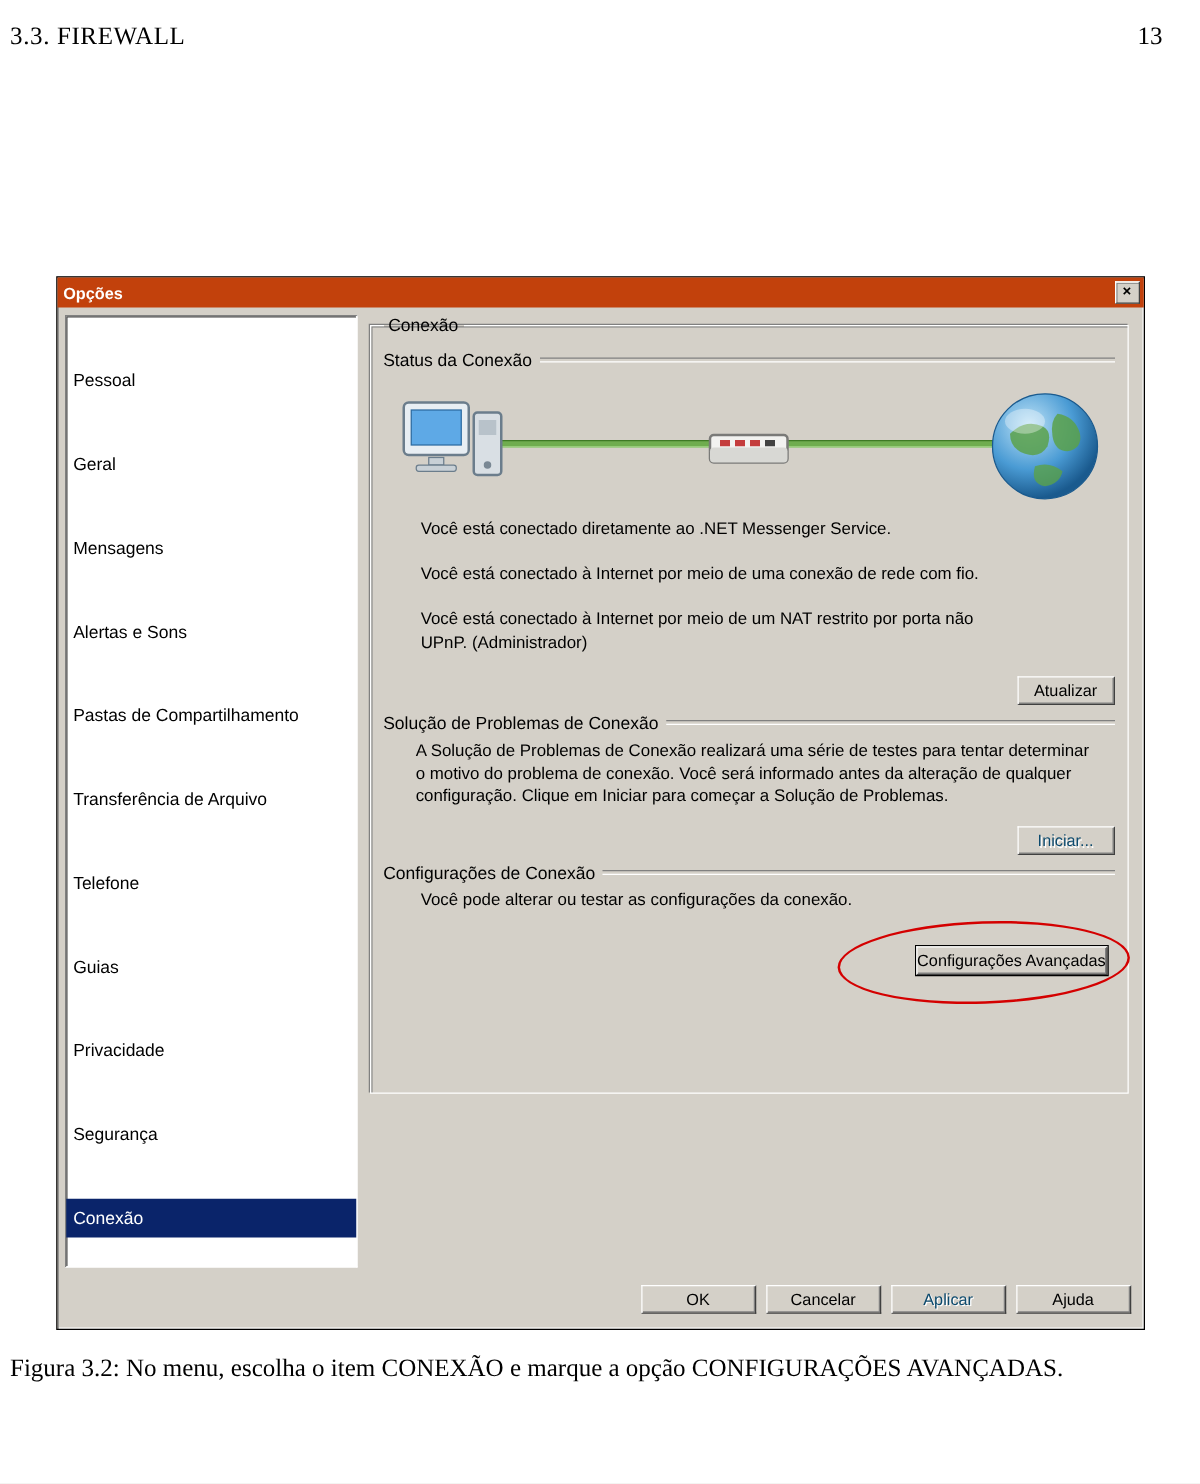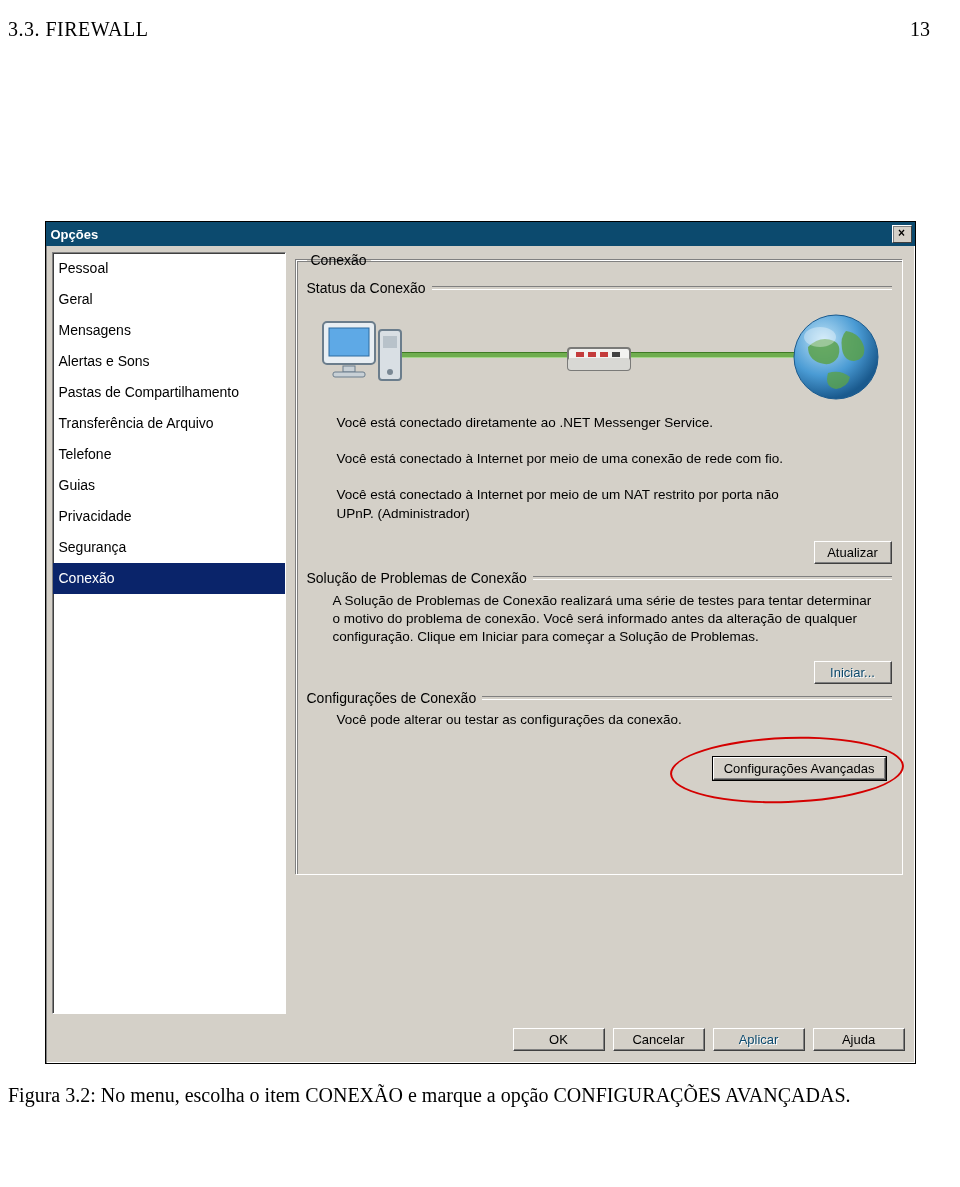--- a/index.html
+++ b/index.html
@@ -24,21 +24,21 @@
     margin: 180px auto 0 auto;
     width: 869px;
     background: #d4d0c8;
     border: 1px solid #000;
     font-family: Tahoma, sans-serif;
     font-size: 13px;
     color: #000;
     box-shadow: 1px 1px 0 #808080 inset, -1px -1px 0 #fff inset;
   }
   .titlebar {
-    background: #0c4a6e;
+    background: #c2410c;
     color: #fff;
     font-weight: bold;
     padding: 3px 3px 3px 5px;
     display: flex;
     justify-content: space-between;
     align-items: center;
   }
   .titlebar .close {
     width: 18px;
     height: 16px;
@@ -66,20 +66,21 @@
     border-right-color: #fff;
     border-bottom-color: #fff;
     box-shadow: 1px 1px 0 #404040 inset;
     min-height: 760px;
   }
   .sidebar-item {
     padding: 7px 8px 7px 6px;
     font-size: 14px;
     cursor: pointer;
     border-bottom: 1px dotted transparent;
+    margin-top: 36px;
   }
   .sidebar-item.sub {
     
   }
   .sidebar-item.selected {
     background: #0a246a;
     color: #fff;
   }
   .content {
     flex: 1;
@@ -151,21 +152,21 @@
   .status-text p {
     margin: 0 0 18px 0;
     max-width: 480px;
   }
   .btn {
     background: #d4d0c8;
     border: 1px solid #fff;
     border-right-color: #404040;
     border-bottom-color: #404040;
     box-shadow: -1px -1px 0 #808080 inset, 1px 1px 0 #d4d0c8 inset;
-    padding: 3px 10px;
+    padding: 3px 0;
     font-family: Tahoma, sans-serif;
     font-size: 13px;
     min-width: 78px;
     text-align: center;
     cursor: pointer;
   }
   .btn.disabled {
     color: #0c4a6e;
     text-shadow: 1px 1px 0 #fff;
     cursor: default;

